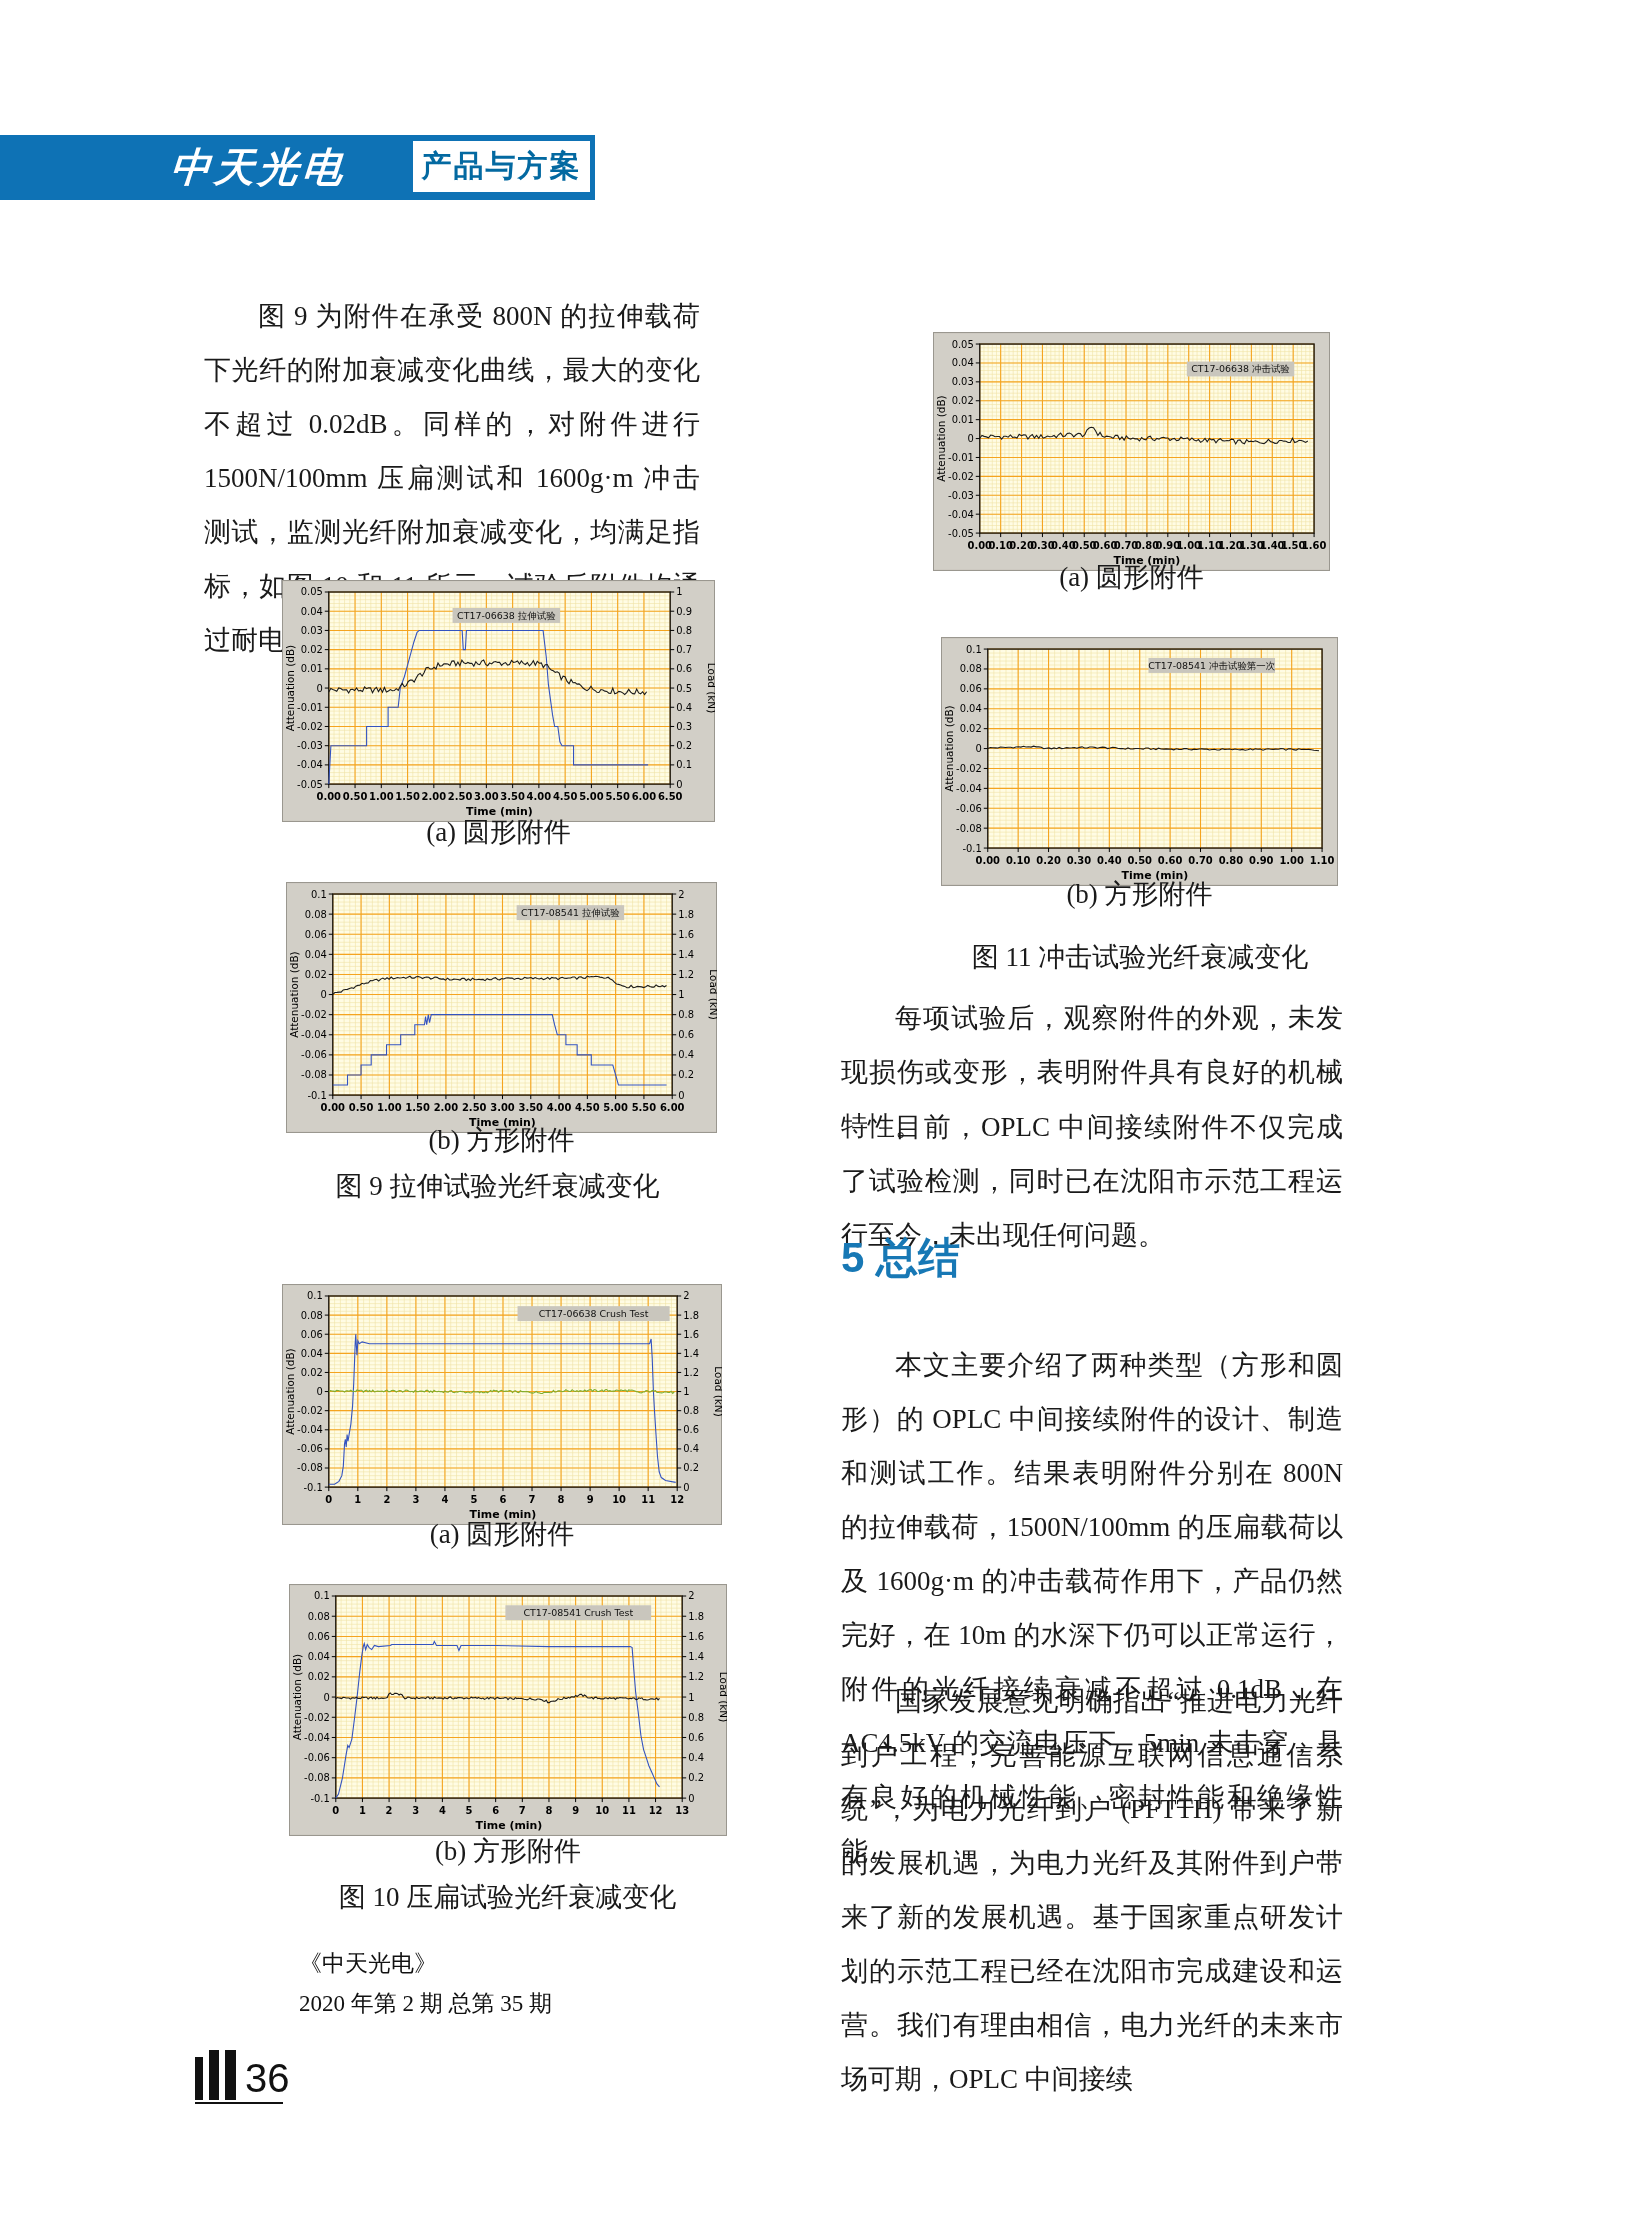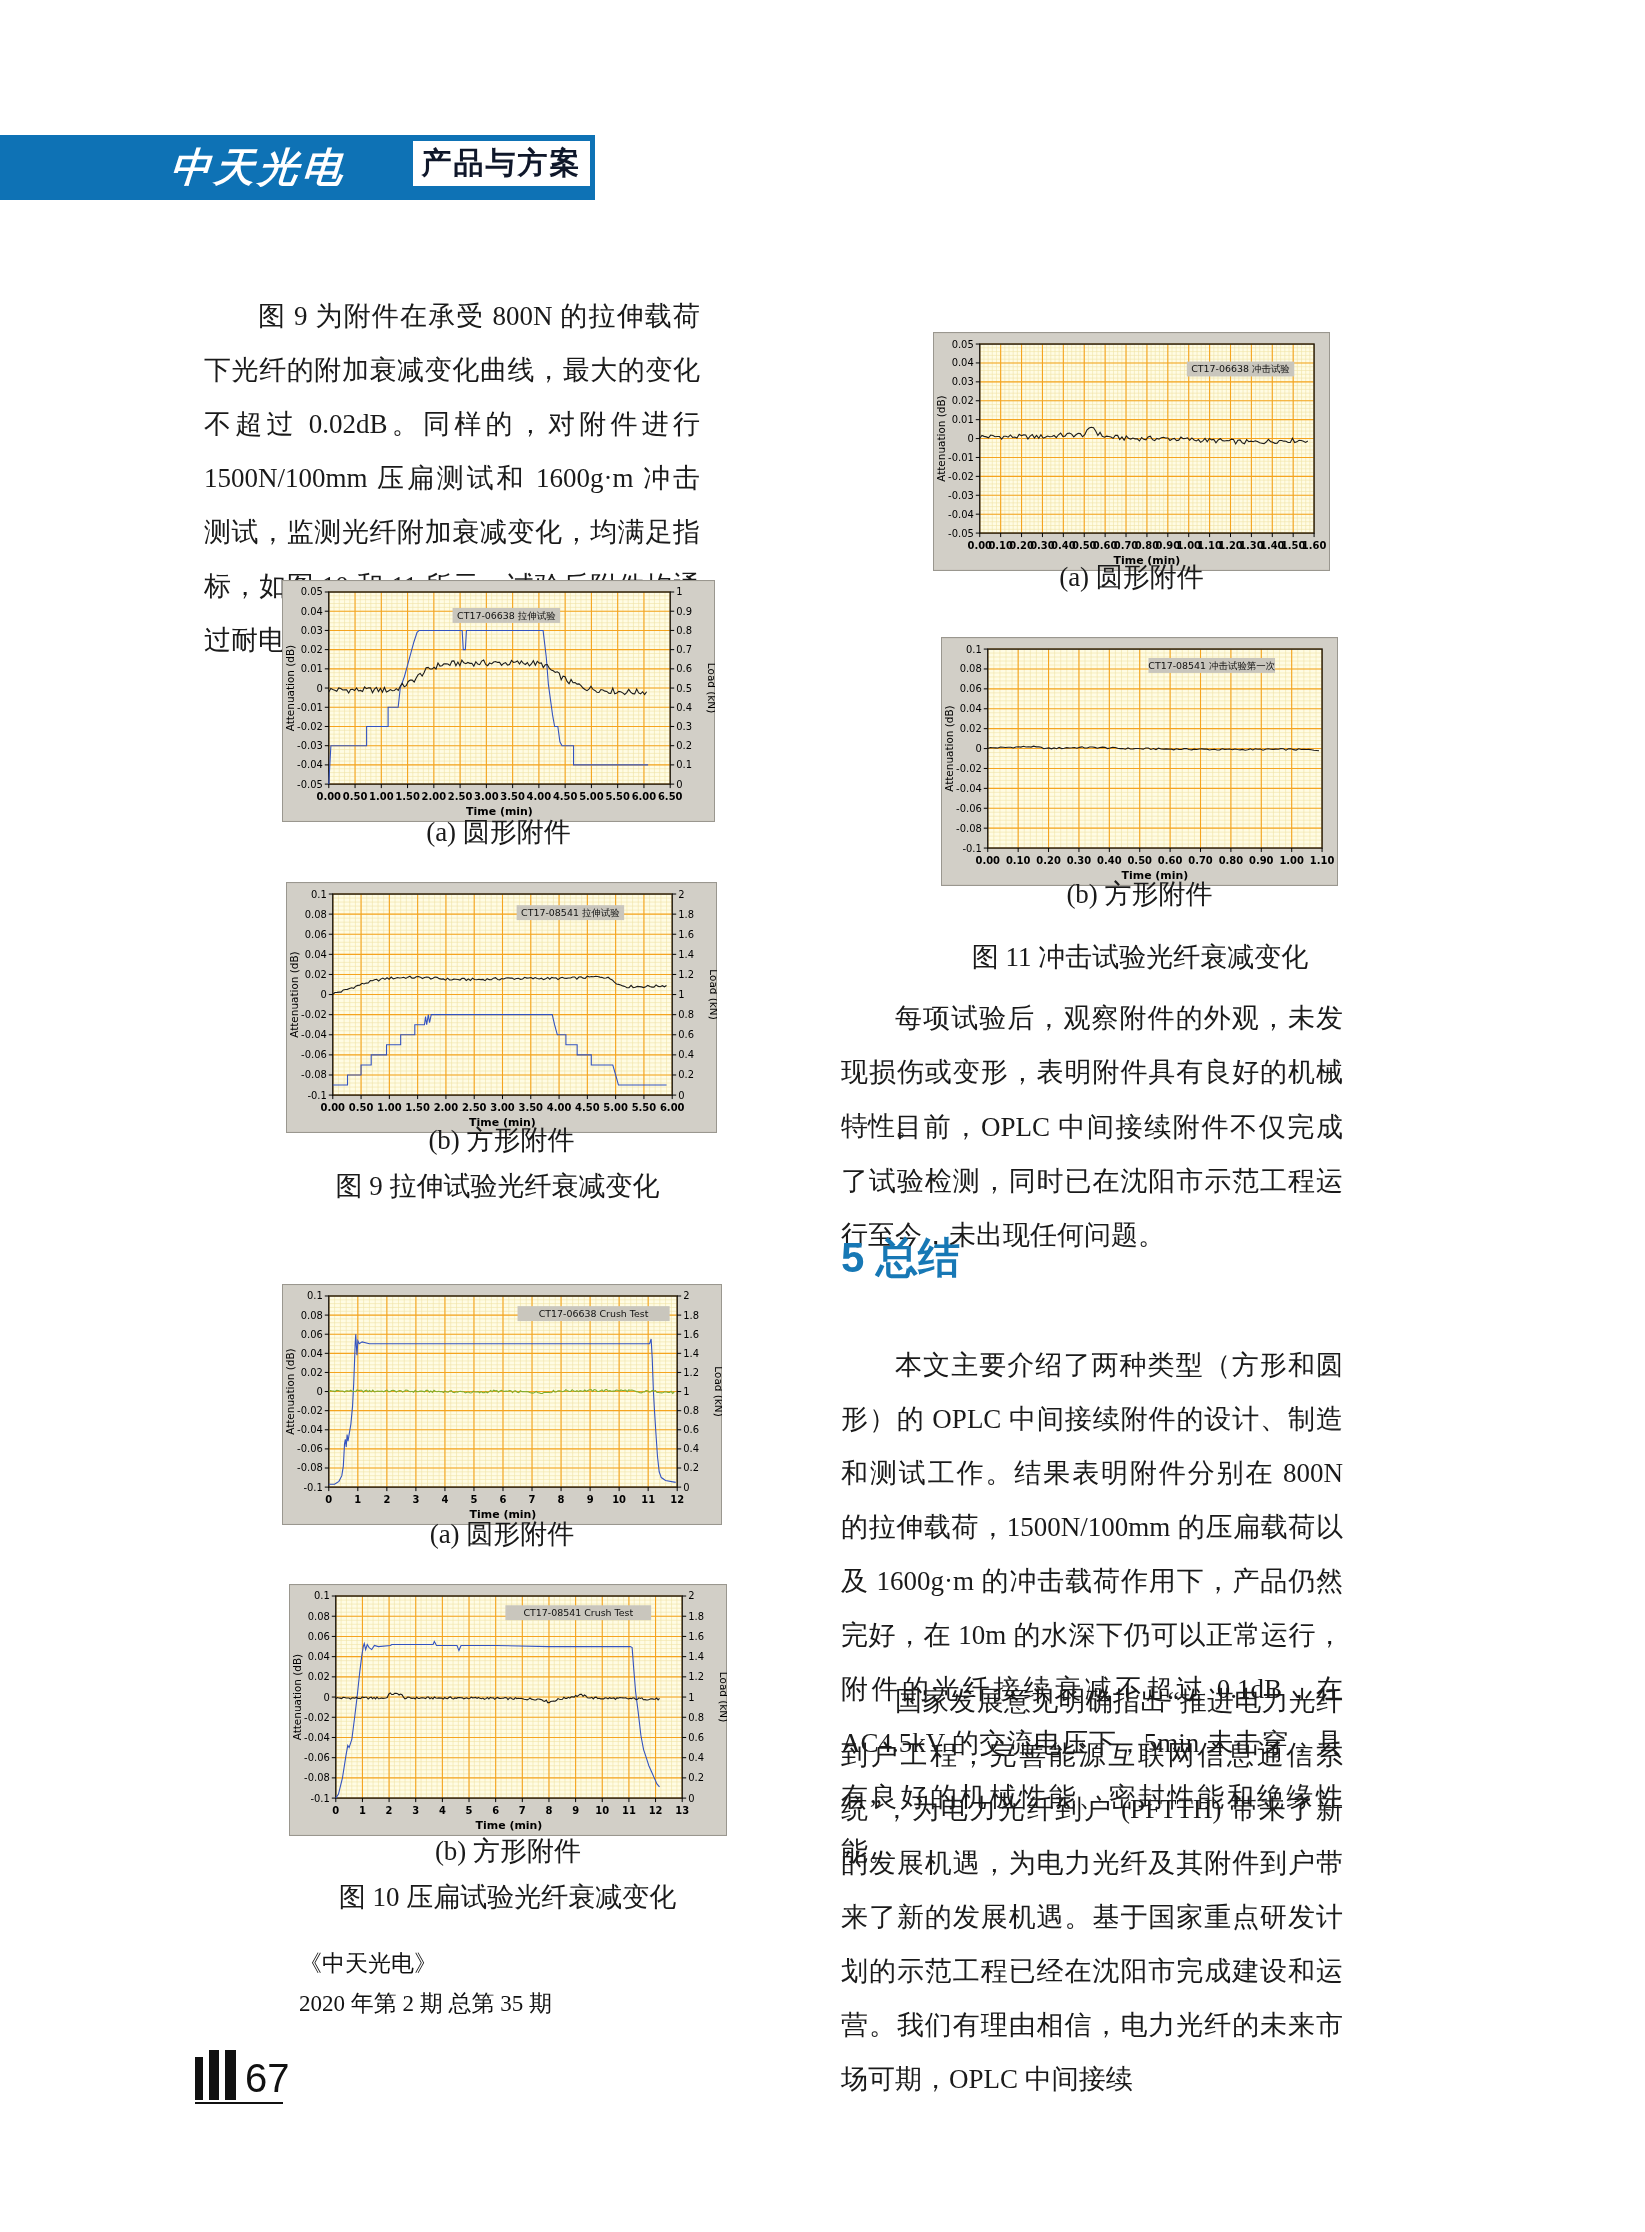--- a/index.html
+++ b/index.html
@@ -4,22 +4,22 @@
 <style>
   html,body{margin:0;padding:0;background:#888;}
   .page{position:relative;width:1646px;height:2233px;background:#ffffff;overflow:hidden;
         font-family:"Liberation Serif","DejaVu Serif",serif;color:#1a1a1a;}
 
   
   .header-band{position:absolute;left:0;top:135px;width:595px;height:65px;background:#0e72b5;}
   .brand{position:absolute;left:149px;top:0;width:219px;height:65px;display:flex;align-items:center;justify-content:center;
          color:#fff;font-family:"Liberation Sans","DejaVu Sans",sans-serif;font-weight:bold;font-style:italic;
          font-size:40px;letter-spacing:4px;transform:skewX(-4deg);}
-  .section-box{position:absolute;left:413px;top:6px;width:177px;height:45px;background:#fff;
-         display:flex;align-items:center;justify-content:center;color:#0f172a;
+  .section-box{position:absolute;left:413px;top:6px;width:177px;height:51px;background:#fff;
+         display:flex;align-items:center;justify-content:center;color:#0369a1;
          font-family:"Liberation Sans","DejaVu Sans",sans-serif;font-weight:bold;font-size:30px;letter-spacing:2px;}
 
   
   .para{position:absolute;font-size:27px;line-height:54px;text-align:justify;text-indent:2em;}
   #p-left{left:204px;top:289px;width:496px;}
   #rp1{left:841px;top:991px;width:502px;}
   #rp2{left:841px;top:1100px;width:502px;}
   #rp3{left:841px;top:1338px;width:502px;}
   #rp4{left:841px;top:1674px;width:502px;}
   .section-heading{position:absolute;left:841px;top:1230px;width:502px;color:#1778b5;
@@ -1399,21 +1399,21 @@
   <div class="para" id="rp1">每项试验后，观察附件的外观，未发现损伤或变形，表明附件具有良好的机械特性。</div>
   <div class="para" id="rp2">目前，OPLC 中间接续附件不仅完成了试验检测，同时已在沈阳市示范工程运行至今，未出现任何问题。</div>
   <div class="section-heading">5 总结</div>
   <div class="para" id="rp3">本文主要介绍了两种类型（方形和圆形）的 OPLC 中间接续附件的设计、制造和测试工作。结果表明附件分别在 800N 的拉伸载荷，1500N/100mm 的压扁载荷以及 1600g·m 的冲击载荷作用下，产品仍然完好，在 10m 的水深下仍可以正常运行，附件的光纤接续衰减不超过 0.1dB，在 AC4.5kV 的交流电压下，5min 未击穿，具有良好的机械性能、密封性能和绝缘性能。</div>
   <div class="para" id="rp4">国家发展意见明确指出“推进电力光纤到户工程，完善能源互联网信息通信系统”，为电力光纤到户 (PFTTH) 带来了新的发展机遇，为电力光纤及其附件到户带来了新的发展机遇。基于国家重点研发计划的示范工程已经在沈阳市完成建设和运营。我们有理由相信，电力光纤的未来市场可期，OPLC 中间接续</div>
 
   <div class="footer-mark">
     <div class="fbar fbar1"></div>
     <div class="fbar fbar2"></div>
     <div class="fbar fbar3"></div>
-    <div class="fnum">67</div>
+    <div class="fnum">36</div>
     <div class="frule"></div>
   </div>
   <div class="footer-journal">
     <div>《中天光电》</div>
     <div>2020 年第 2 期 总第 35 期</div>
   </div>
 
 </div>
 
 

